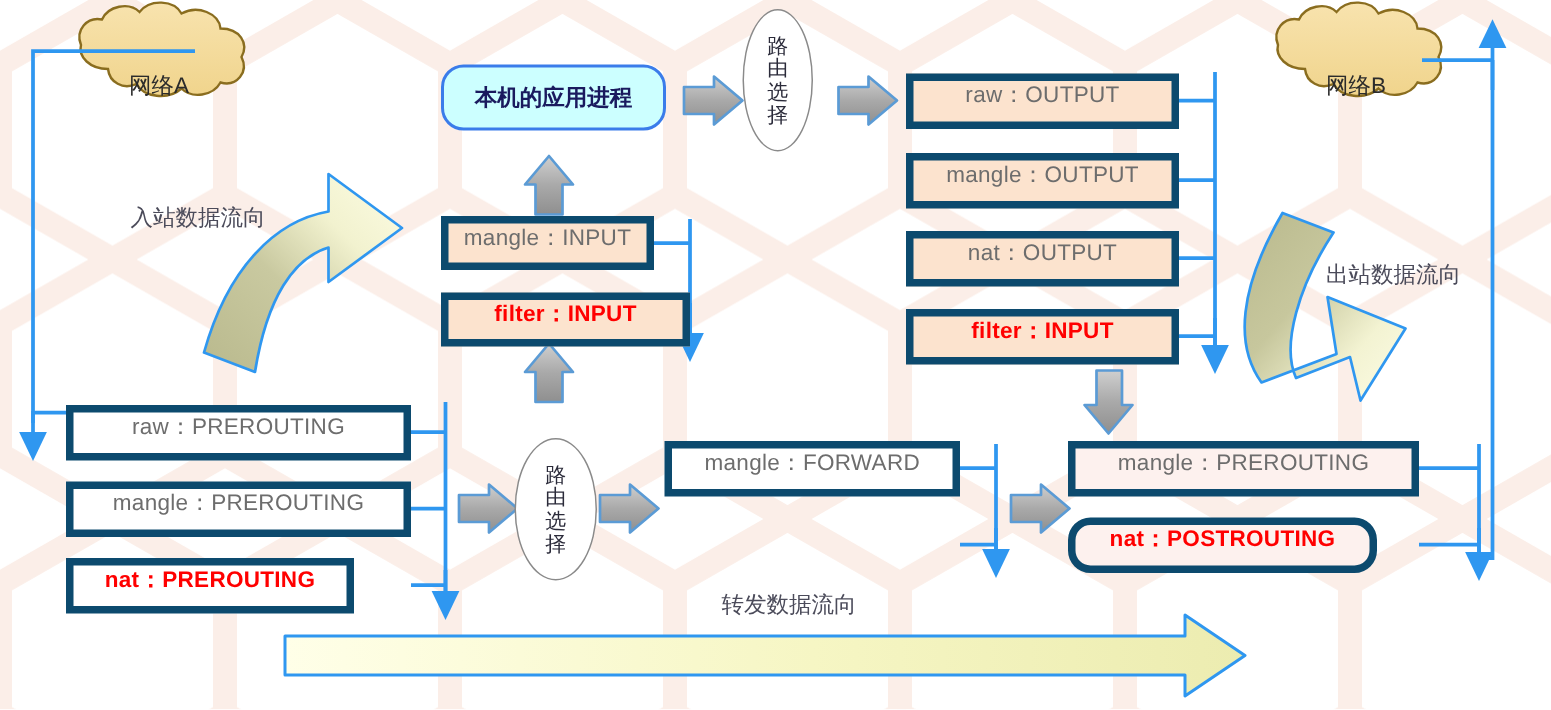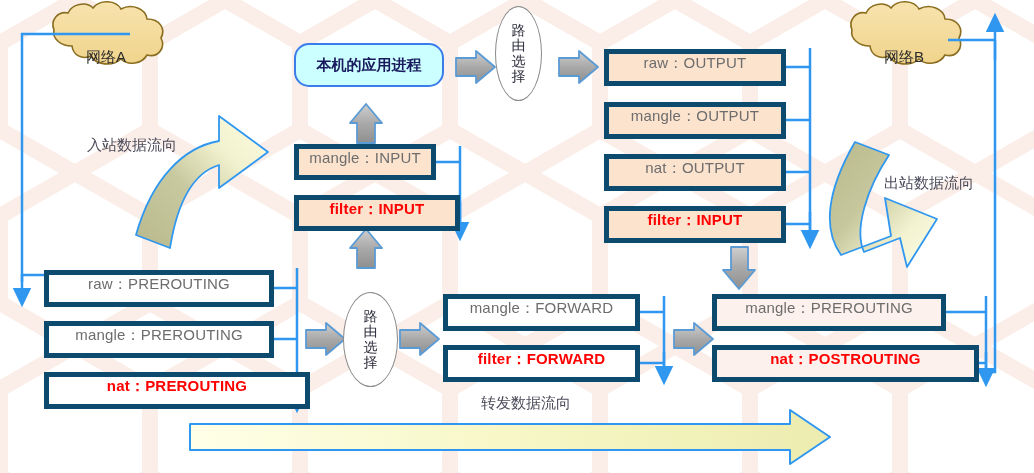--- a/index.html
+++ b/index.html
@@ -306,31 +306,28 @@
   <div class="box peach red-txt" style="left:604px;top:206px;width:182px;height:37px;">
     <span>filter：INPUT</span>
   </div>
 
   <div class="box white gray-txt" style="left:44px;top:270px;width:230px;height:37px;">
     <span>raw：PREROUTING</span>
   </div>
   <div class="box white gray-txt" style="left:44px;top:321px;width:230px;height:37px;">
     <span>mangle：PREROUTING</span>
   </div>
-  <div class="box white red-txt" style="left:44px;top:372px;width:266px;height:37px;">
+  <div class="box white red-txt" style="left:44px;top:372px;width:192px;height:37px;">
     <span>nat：PREROUTING</span>
   </div>
 
   <div class="box white gray-txt" style="left:443px;top:294px;width:197px;height:37px;">
     <span>mangle：FORWARD</span>
   </div>
-  <div class="box white red-txt" style="left:443px;top:345px;width:197px;height:37px;">
-    <span>filter：FORWARD</span>
-  </div>
 
   <div class="box pinkish gray-txt" style="left:712px;top:294px;width:234px;height:37px;">
     <span>mangle：PREROUTING</span>
   </div>
-  <div class="box pinkish red-txt" style="left:712px;top:345px;width:267px;height:37px;">
+  <div class="box pinkish red-txt" style="left:712px;top:345px;width:206px;height:37px;border-radius:15px;">
     <span>nat：POSTROUTING</span>
   </div>
 
 </div>
 
 </body></html>

